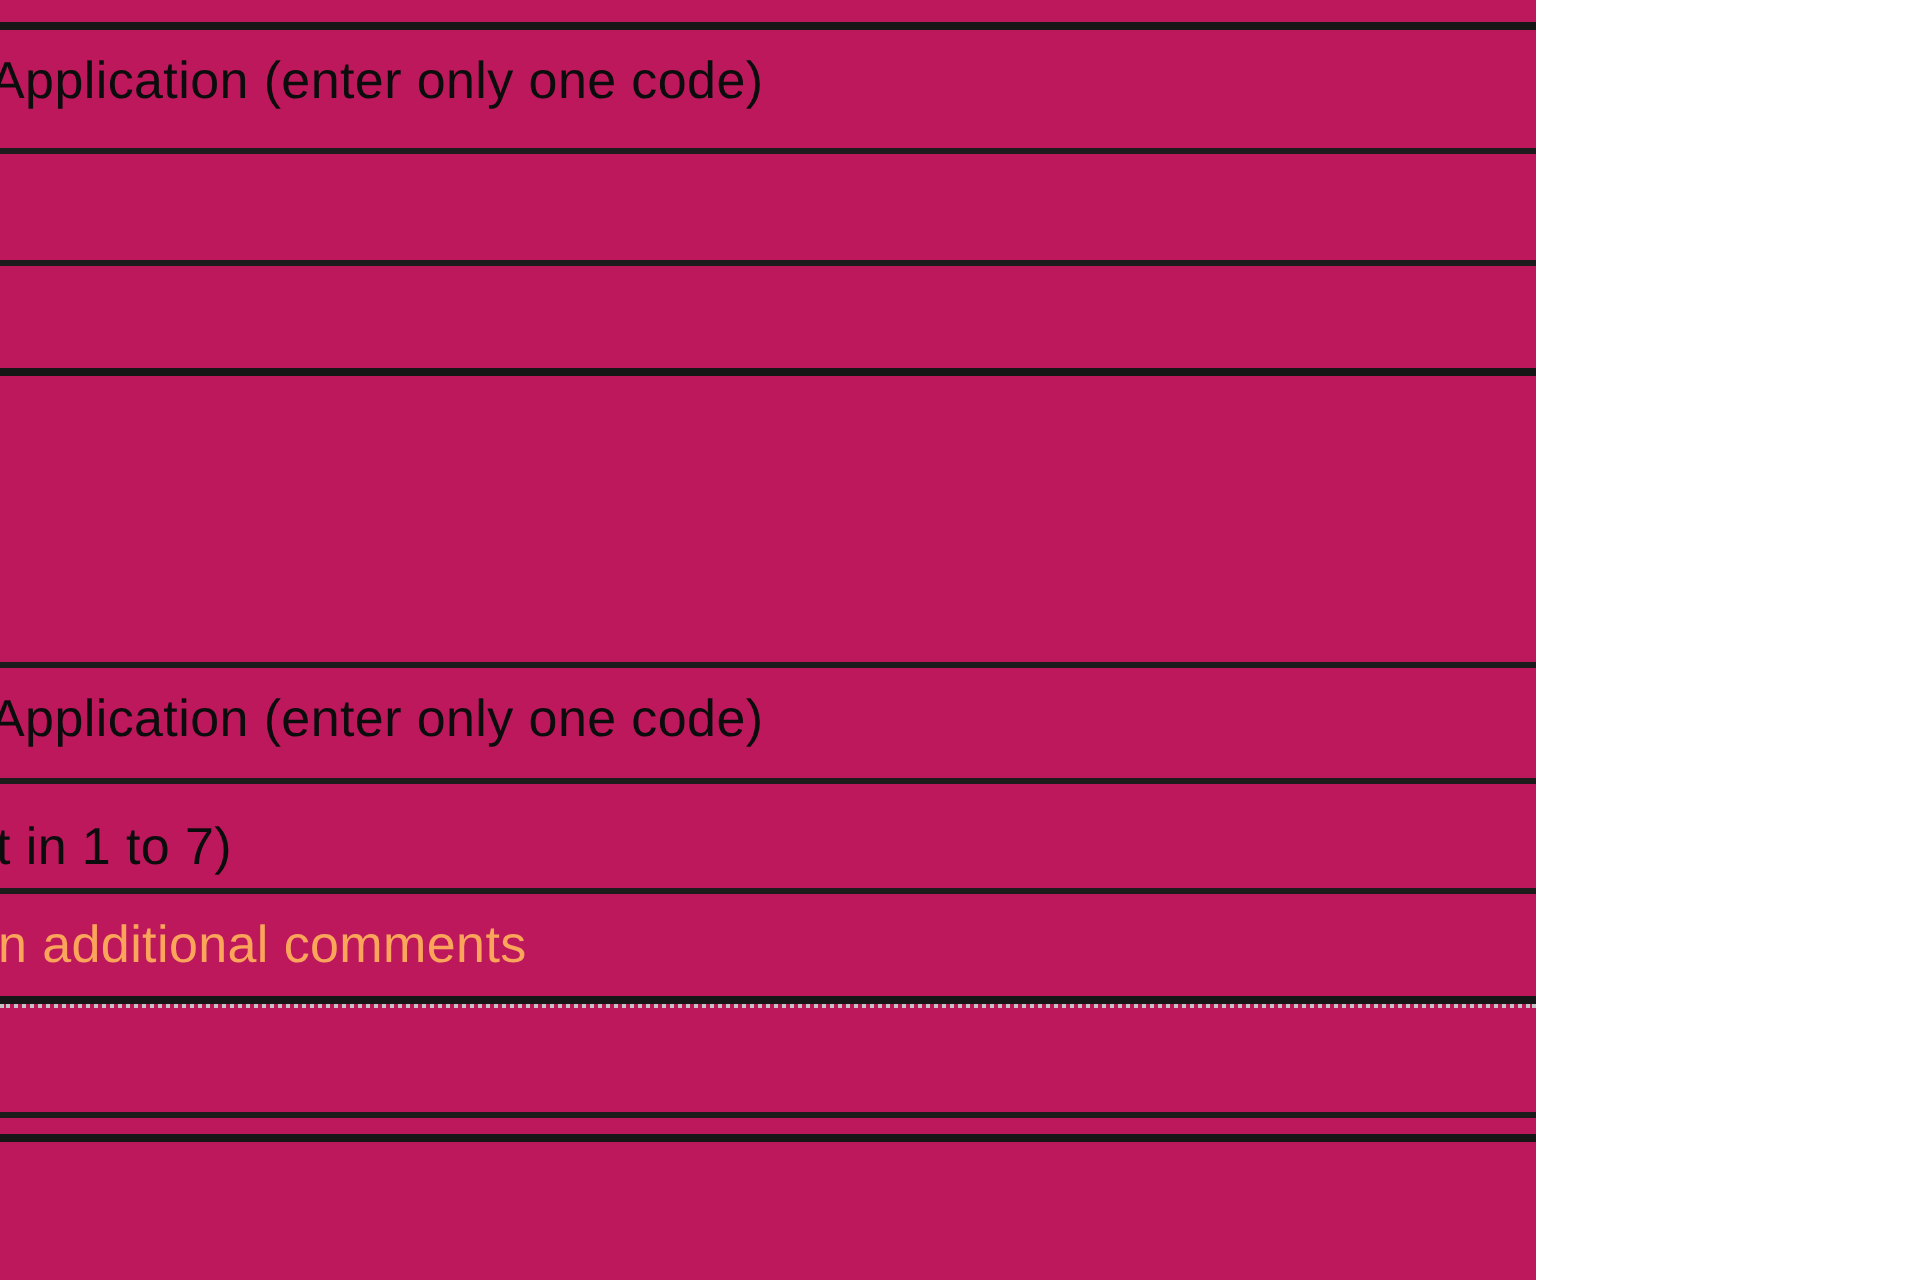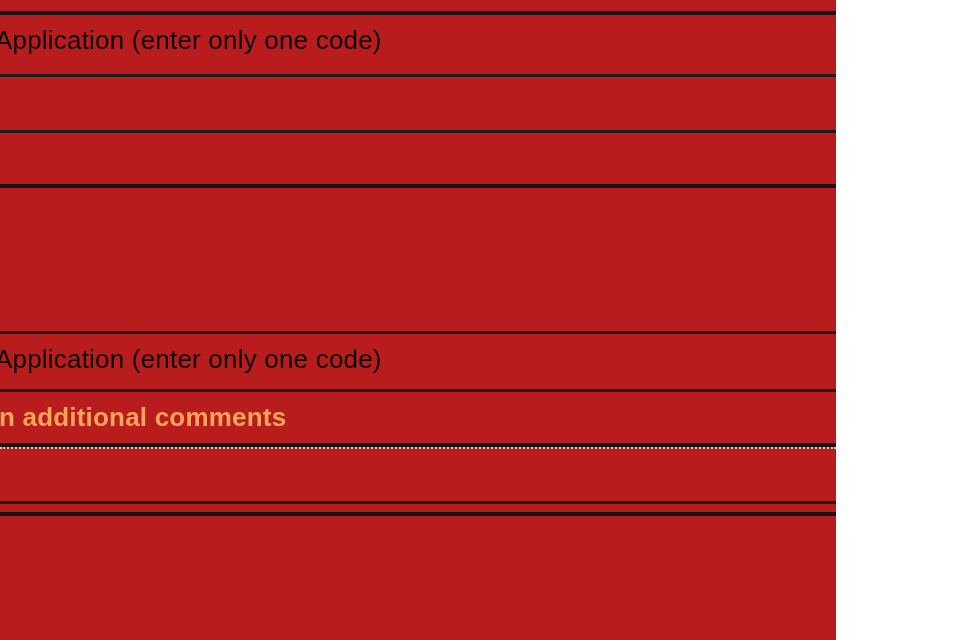--- a/index.html
+++ b/index.html
@@ -1,20 +1,20 @@
 <!DOCTYPE html>
 <html><head>
 <meta charset="utf-8">
 <style>
   html, body { margin: 0; padding: 0; background: #ffffff; }
   .sheet {
     position: relative;
-    width: 836px;
+    width: 768px;
     height: 640px;
-    background: #b91c1c;
+    background: #be185d;
     overflow: hidden;
     font-family: "Liberation Sans", sans-serif;
     color: #0b0c0c;
     box-sizing: border-box;
   }
   .spacer-top { height: 11px; }
   .row {
     box-sizing: border-box;
     display: flex;
     align-items: center;
@@ -37,21 +37,21 @@
   .h-r4  { height: 147px; }  
   .h-r5  { height: 58px; }   
   .h-r6  { height: 55px; }   
   .h-r7  { height: 54px; }   
   .h-r8  { height: 59px; }   
   .h-r9  { height: 58px; }   
   .h-r10 { height: 11px; }   
   .h-r11 { height: 14px; }   
   .clip-a  { margin-left: -5px; }
   .clip-t  { margin-left: -2px; }
-  .clip-n  { margin-left: -1px; font-weight: bold; }
+  .clip-n  { margin-left: -1px; }
   .clip-he { margin-left: -1px; }
   .nudge-up    { margin-top: -8px; }
   .nudge-up-sm { margin-top: -4px; }
   .nudge-down  { margin-top: 11px; }
   .sub-dotted {
     height: 0;
     border-top: 2px dotted #c4c4c4;
   }
 </style>
 </head>
@@ -68,20 +68,23 @@
   <div class="row bt-thin h-r2"></div>
 
   <div class="row bt-thin h-r3"></div>
 
   <div class="row bt-thick h-r4"></div>
 
   <div class="row bt-thin h-r5">
     <span class="row-label clip-a nudge-up-sm">Application (enter only one code)</span>
   </div>
 
+  <div class="row bt-thin h-r6">
+    <span class="row-label clip-t nudge-down">t in 1 to 7)</span>
+  </div>
 
   <div class="row bt-thin h-r7">
     <span class="row-label accent clip-n">n additional comments</span>
   </div>
 
 
   <div class="row bt-thick h-r9" style="display:block;">
     <div class="sub-dotted"></div>
   </div>
 

